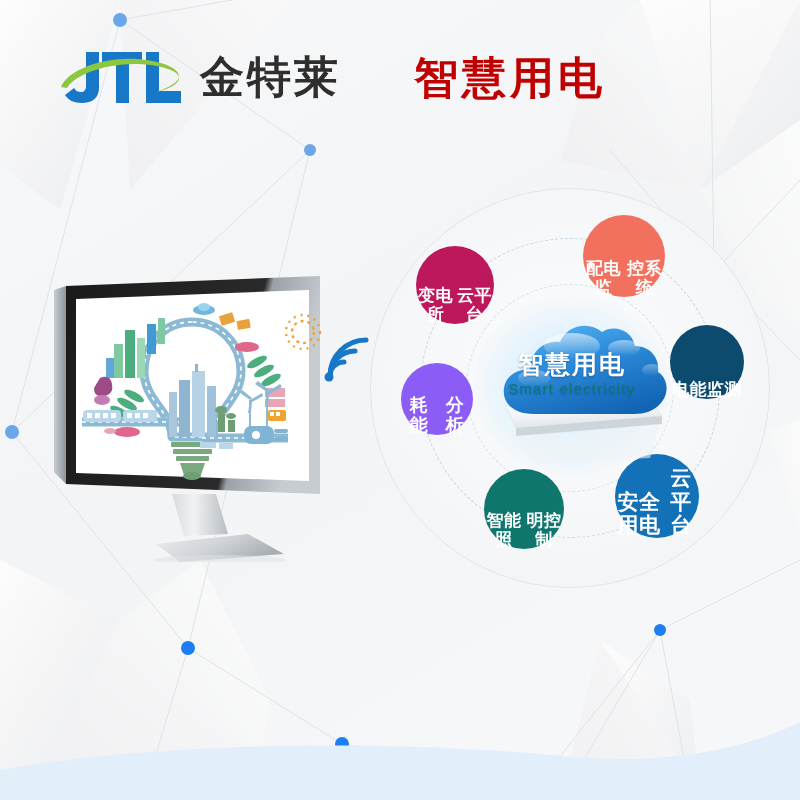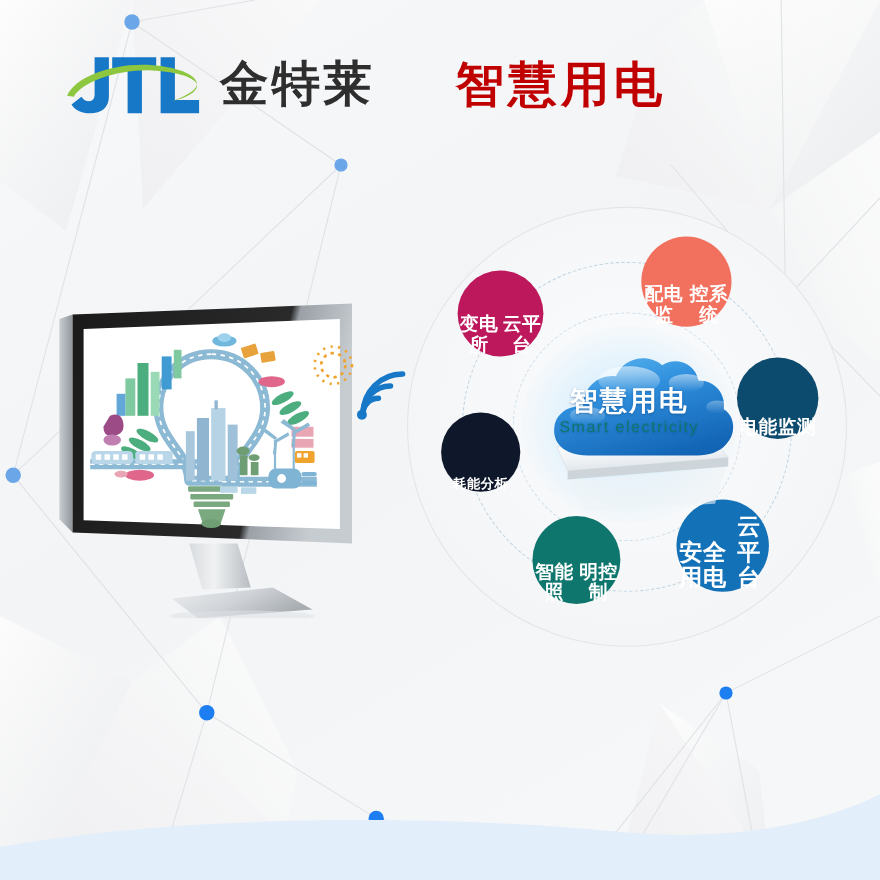--- a/index.html
+++ b/index.html
@@ -540,20 +540,20 @@
           <span>监测</span>
         </div>
         <div class="bubble" style="left: 245px; top: 266px; width: 84px; height: 84px; background: rgb(19, 113, 184); font-size: 21px;">
           <span>安全用电</span>
           <span>云平台</span>
         </div>
         <div class="bubble" style="left: 114px; top: 281px; width: 80px; height: 80px; background: #0f766e; font-size: 17px;">
           <span>智能照</span>
           <span>明控制</span>
         </div>
-        <div class="bubble" style="left: 31px; top: 187px; width: 72px; height: 72px; background: #0f172a; font-size: 12px;">
+        <div class="bubble" style="left: 31px; top: 175px; width: 72px; height: 72px; background: #8b5cf6; font-size: 18px;">
           <span>耗能</span>
           <span>分析</span>
         </div>
       </div>
   </div>
 
 </div>
 
 </body></html>

